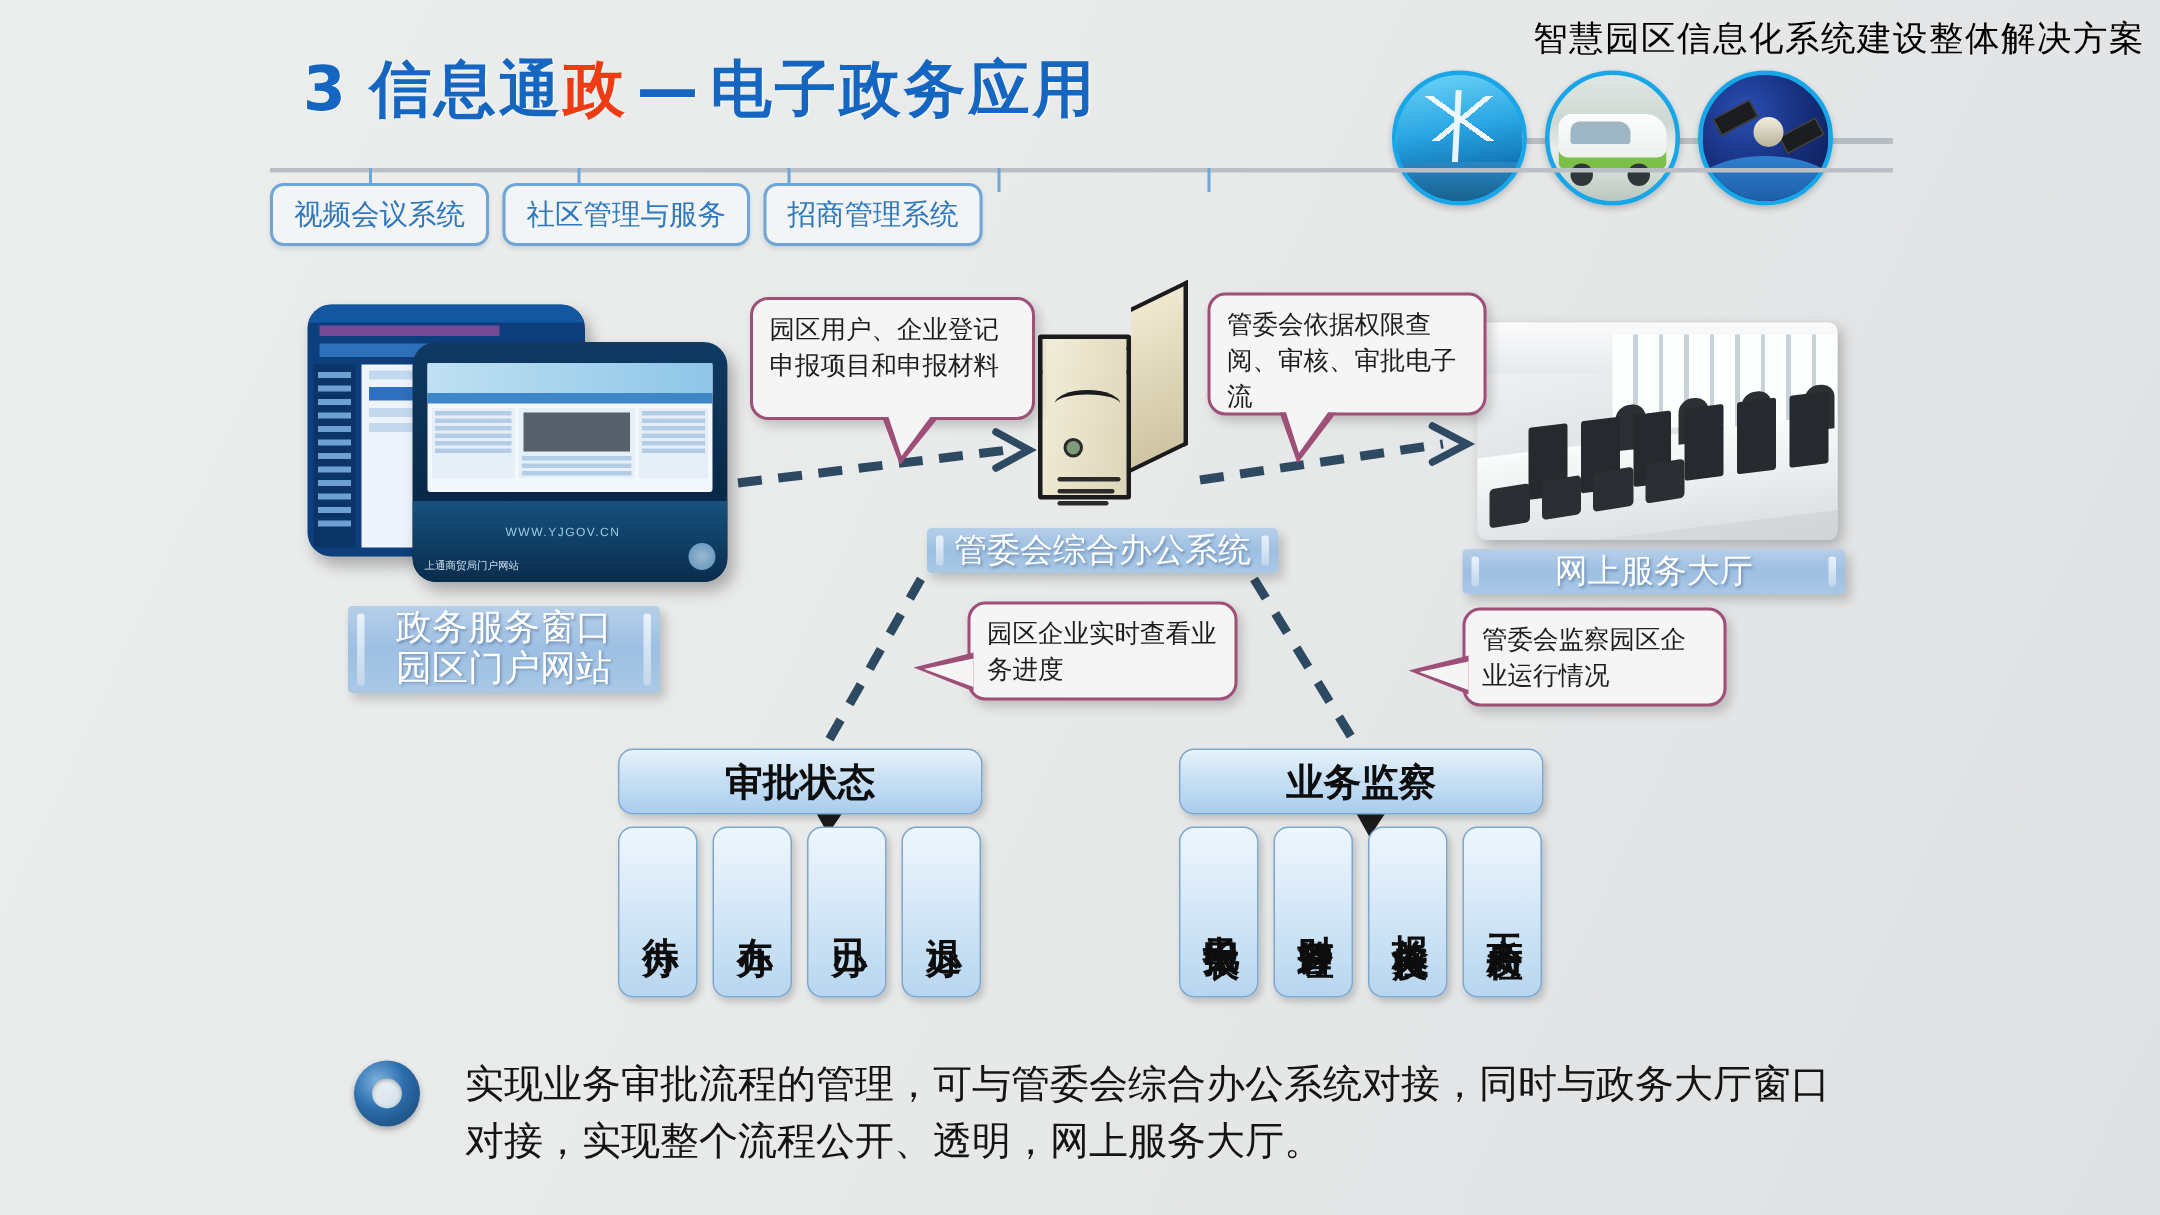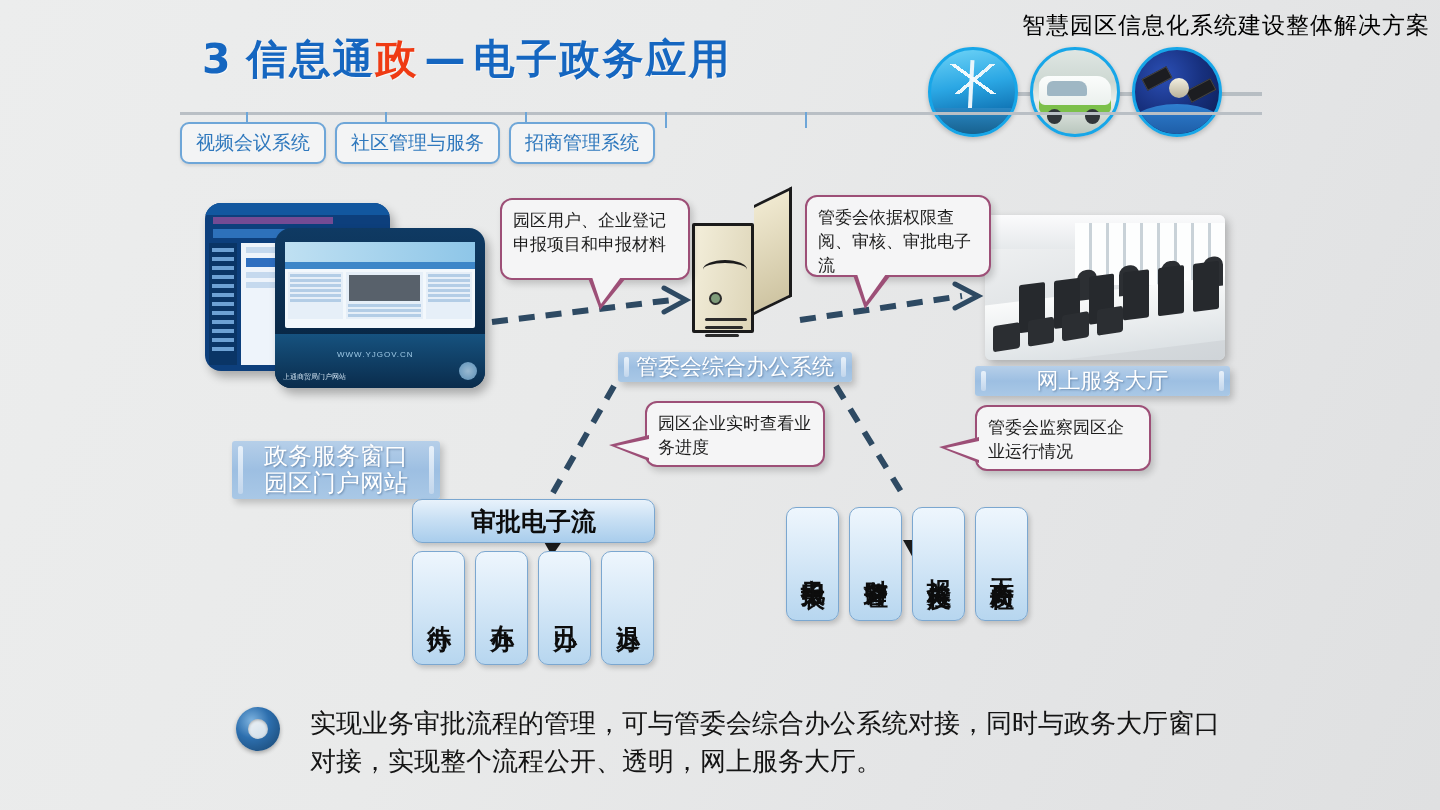--- a/index.html
+++ b/index.html
@@ -104,21 +104,21 @@
     background:linear-gradient(180deg,#b6cfe9 0%,#9dbfe2 50%,#a9c8e6 100%);
     border-radius:3px;box-shadow:3px 4px 7px rgba(0,0,0,.20);
     font-family:"Liberation Serif","DejaVu Serif",serif;color:#fff;
     text-shadow:1px 1px 2px rgba(40,70,110,.45);
   }
   .banner::before,.banner::after{
     content:"";position:absolute;top:5px;bottom:5px;width:5px;
     background:linear-gradient(#e8f1fa,#c2d6ec);border-radius:2px;
   }
   .banner::before{left:6px;} .banner::after{right:6px;}
-  .ban-portal{left:232px;top:404px;width:208px;height:58px;flex-direction:column;line-height:1.12;font-size:24px;margin-top:37px;}
+  .ban-portal{left:232px;top:404px;width:208px;height:58px;flex-direction:column;line-height:1.12;font-size:24px;}
   .ban-oa{left:606px;top:352px;width:234px;height:30px;font-size:22px;margin-left:12px;}
   .ban-hall{left:975px;top:366px;width:255px;height:30px;font-size:22px;}
 
   
   .photo-hall{
     position:absolute;left:985px;top:215px;width:240px;height:145px;border-radius:6px;overflow:hidden;
     box-shadow:3px 4px 9px rgba(0,0,0,.25);
     background:linear-gradient(165deg,#f4f5f6 0%,#e3e6e8 45%,#cfd4d8 100%);
   }
   .photo-hall .ceil{position:absolute;left:0;top:0;width:100%;height:34px;background:linear-gradient(#fbfbfc,#e6e9eb);}
@@ -387,30 +387,31 @@
   <div class="callout co3">
     <span>园区企业实时查看业务进度</span>
     <span class="tail"></span>
   </div>
   <div class="callout co4">
     <span>管委会监察园区企业运行情况</span>
     <span class="tail"></span>
   </div>
 
   <div class="grp grp-approval">
-    <div class="grp-head">审批电子流</div>
+    <div class="grp-head">审批状态</div>
     <div class="grp-cells">
       <div class="cell">待办</div>
       <div class="cell">在办</div>
       <div class="cell">已办</div>
       <div class="cell">退办</div>
     </div>
   </div>
 
   <div class="grp grp-monitor">
+    <div class="grp-head">业务监察</div>
     <div class="grp-cells">
       <div class="cell">电子报表</div>
       <div class="cell">财务管理</div>
       <div class="cell">报关检疫</div>
       <div class="cell">工商质检</div>
     </div>
   </div>
 
   <div class="foot-ring"></div>
   <div class="foot-text">

